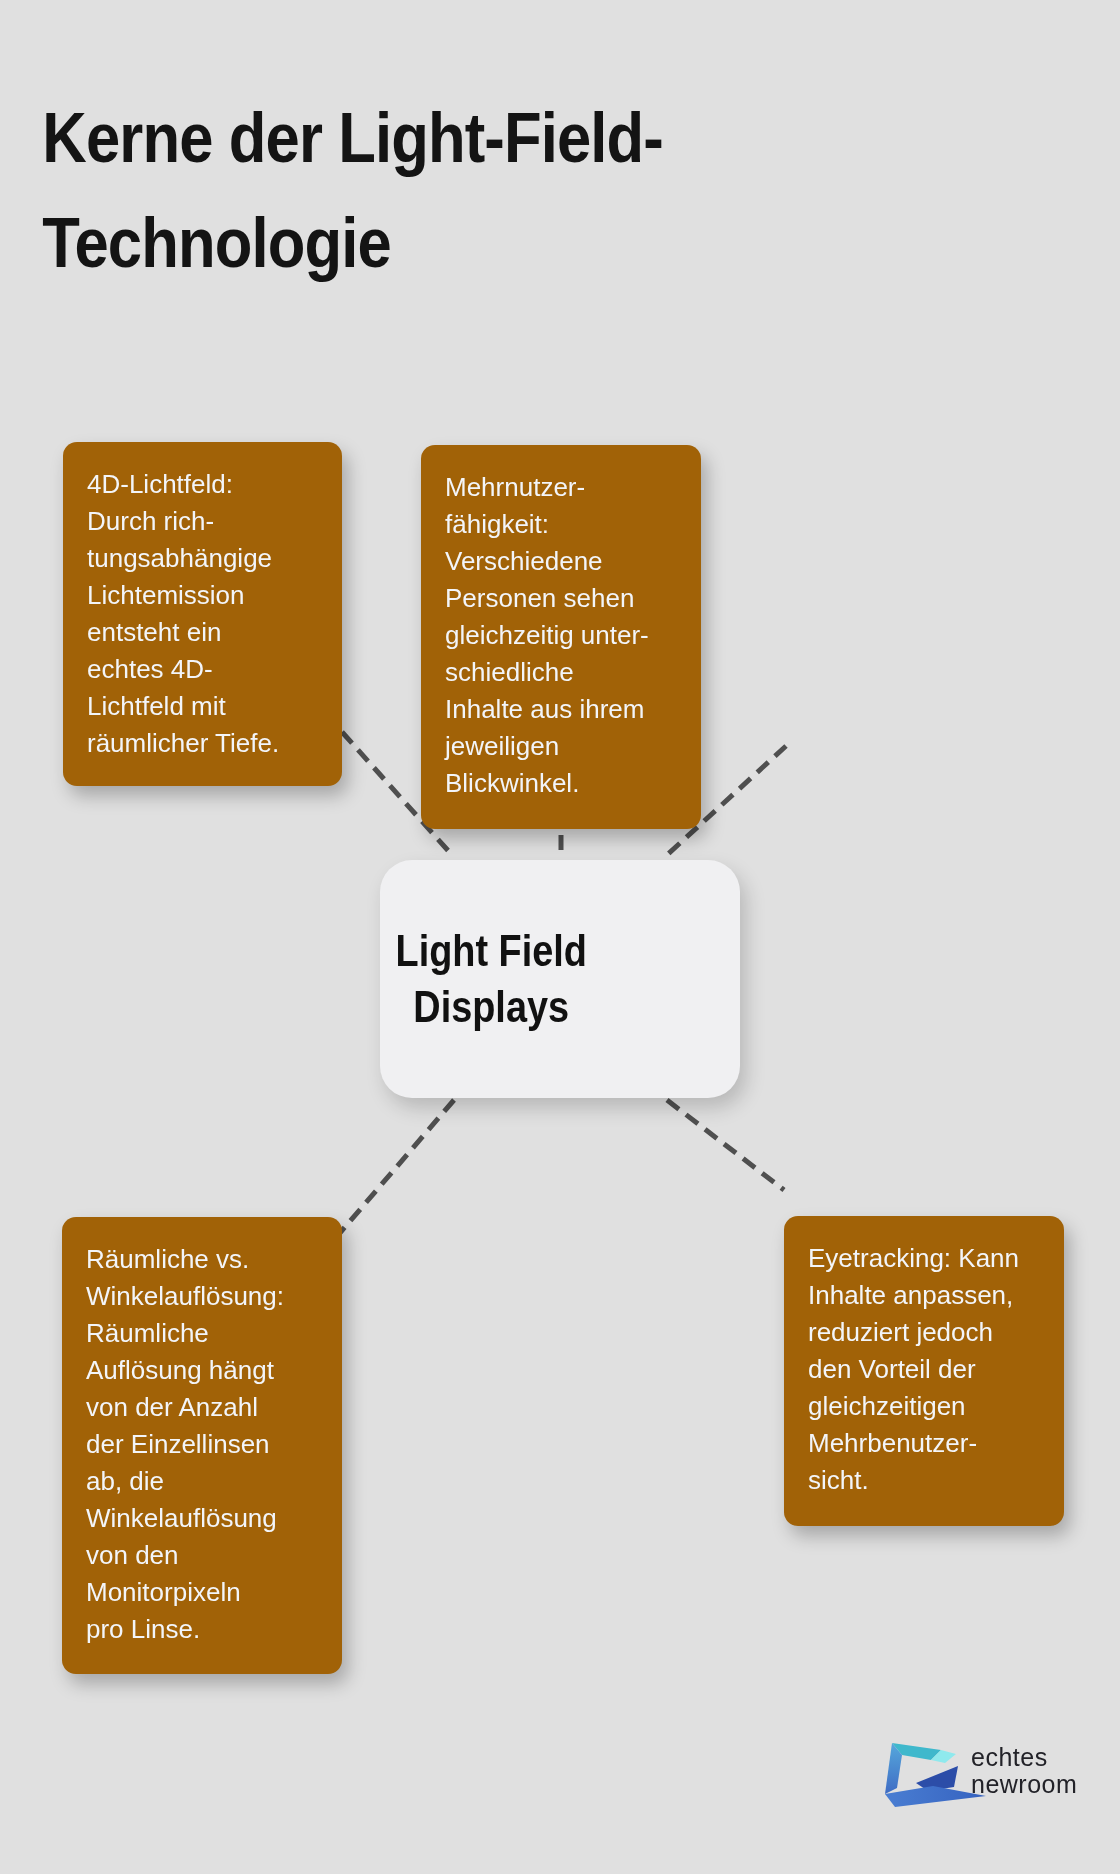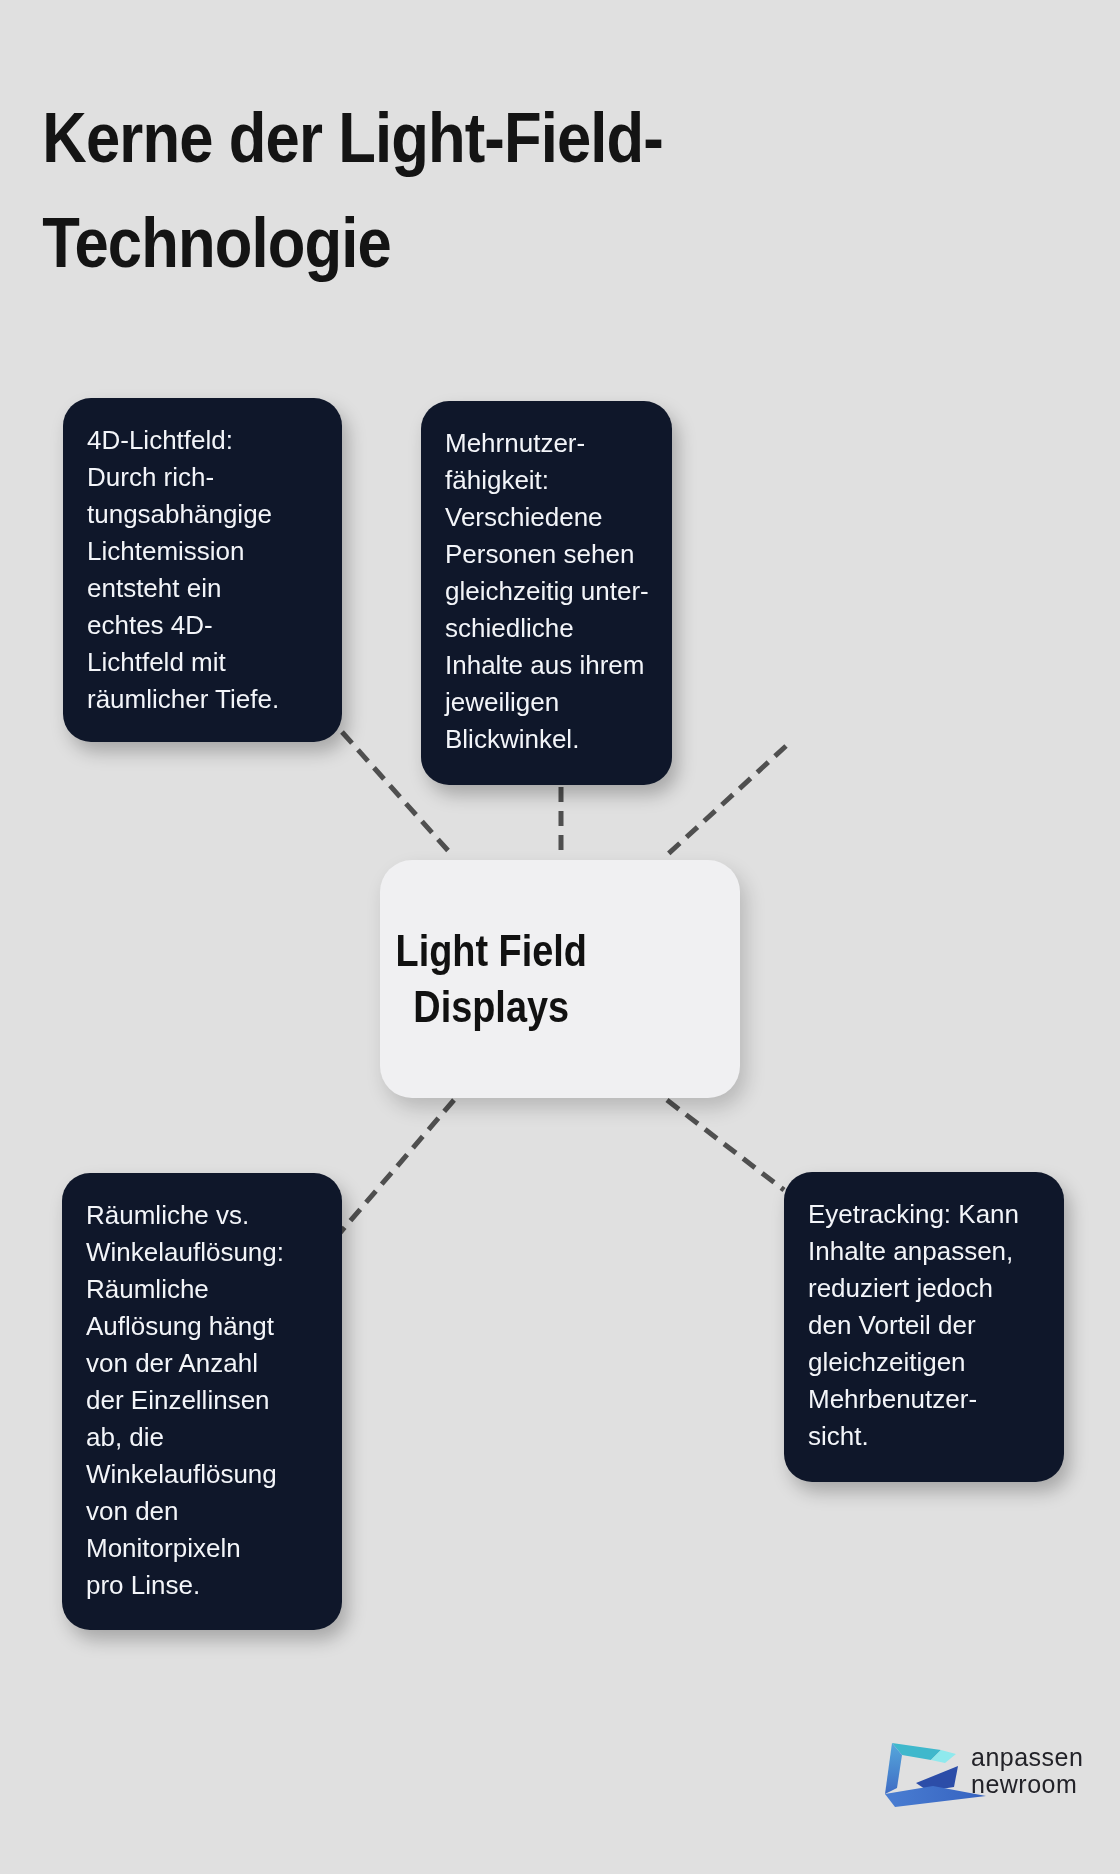--- a/index.html
+++ b/index.html
@@ -30,33 +30,34 @@
   .connectors { position: absolute; top: 0; left: 0; }
   .connectors line {
     stroke: #4f4f4f;
     stroke-width: 5;
     stroke-dasharray: 15 9;
   }
 
   
   .node {
     position: absolute;
-    background: #0f172a;
-    border-radius: 28px;
+    background: #a16207;
+    border-radius: 14px;
     box-shadow: 6px 10px 18px rgba(0,0,0,0.25);
     padding: 24px 24px;
+    margin-top: 44px;
   }
   .node-text {
     color: #f3f5f9;
     font-size: 26px;
     line-height: 37px;
     white-space: pre;
   }
   .n1 { left: 63px;  top: 398px;  width: 279px; height: 344px; }
-  .n2 { left: 421px; top: 401px;  width: 251px; height: 384px; }
+  .n2 { left: 421px; top: 401px;  width: 280px; height: 384px; }
   .n3 { left: 785px; top: 397px;  width: 277px; height: 348px; }
   .n4 { left: 62px;  top: 1173px; width: 280px; height: 457px; }
   .n5 { left: 784px; top: 1172px; width: 280px; height: 310px; }
 
   
   .center-node {
     position: absolute;
     left: 380px; top: 860px;
     width: 360px; height: 238px;
     background: #f0f0f2;
@@ -169,18 +170,18 @@
           <stop offset="1" stop-color="#3562c0"></stop>
         </linearGradient>
       </defs>
       <polygon points="9,4 58,11 48,21 19,16" fill="#3fb8cc"></polygon>
       <polygon points="58,11 73,15 62,24 48,21" fill="#8fe9ed"></polygon>
       <polygon points="9,4 19,16 14,49 2,55" fill="url(#leftGrad)"></polygon>
       <polygon points="33,44 75,27 71,48 45,52" fill="#2c4da8"></polygon>
       <polygon points="2,55 12,68 103,57 50,47" fill="url(#botGrad)"></polygon>
     </svg>
     <div class="logo-text">
-      <div>anpassen</div>
+      <div>echtes</div>
       <div>newroom</div>
     </div>
   </div>
 
 </div>
 
 </body></html>

